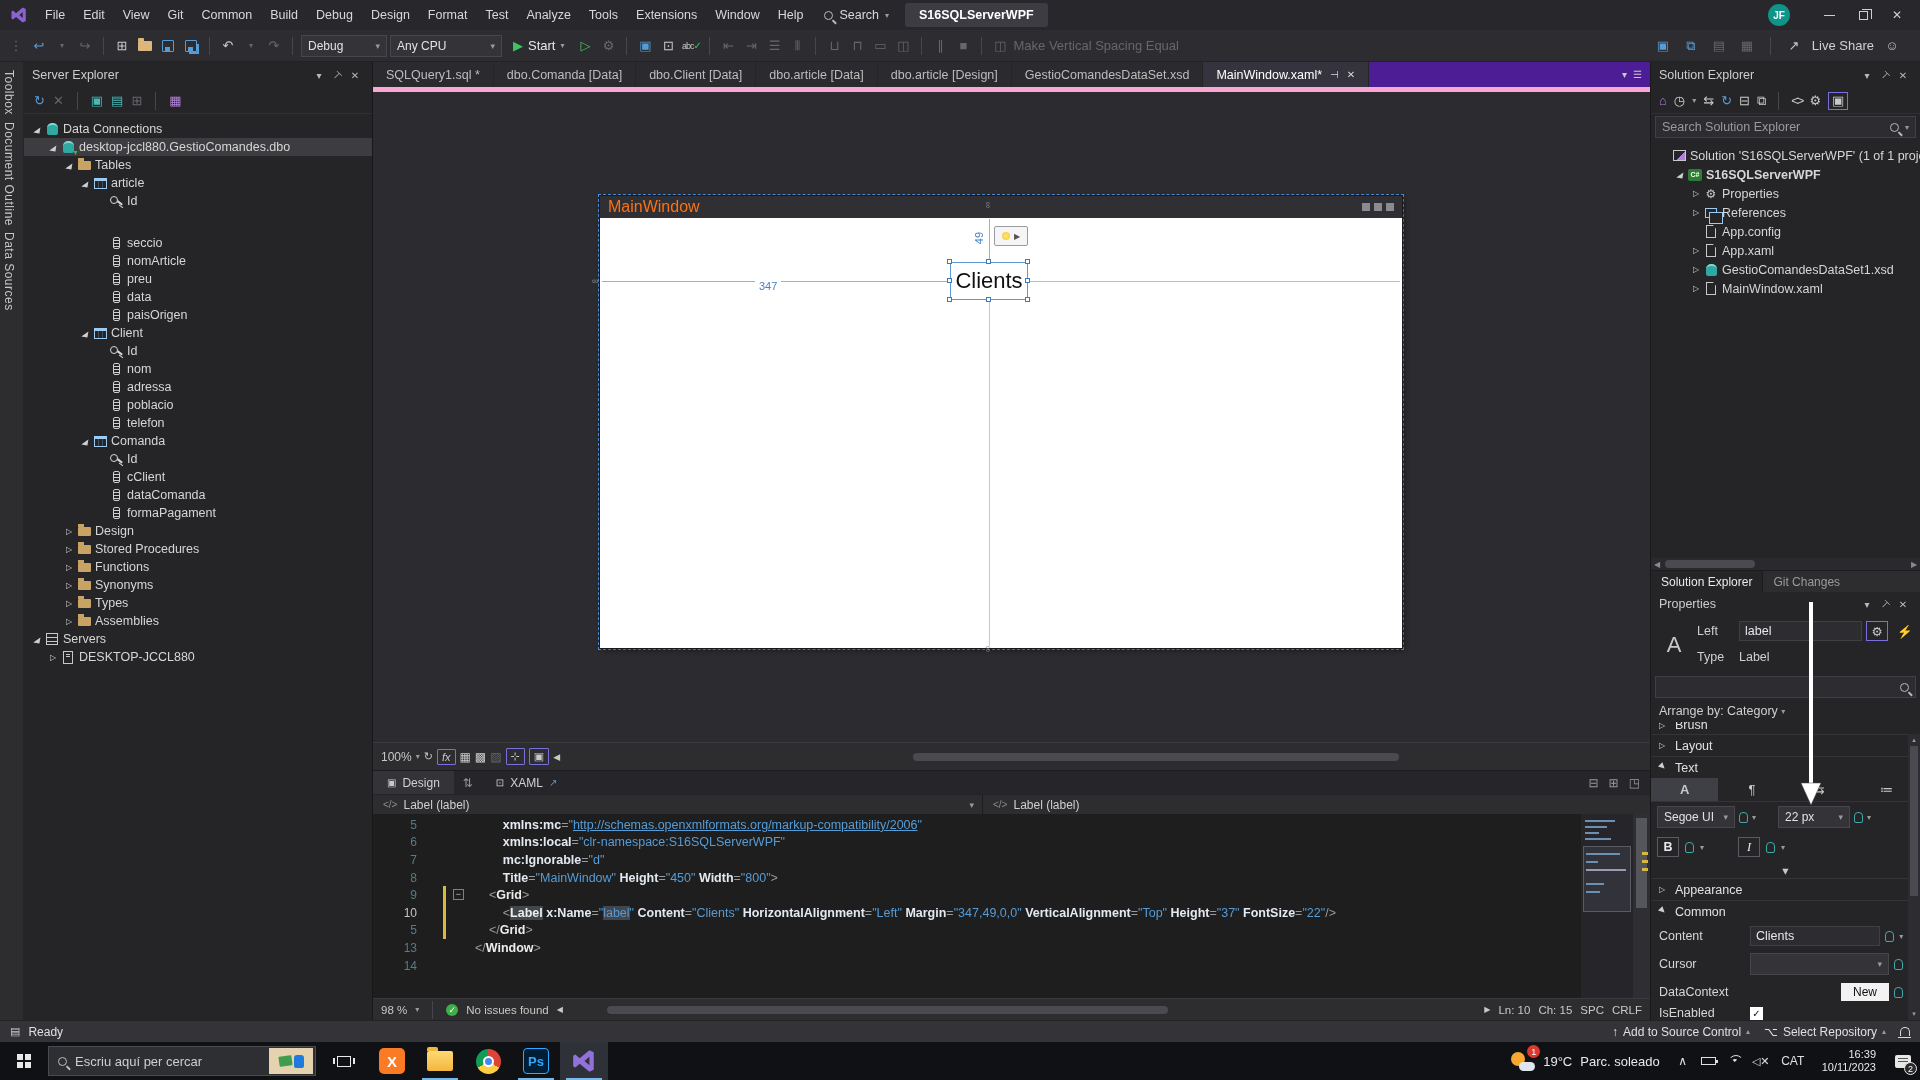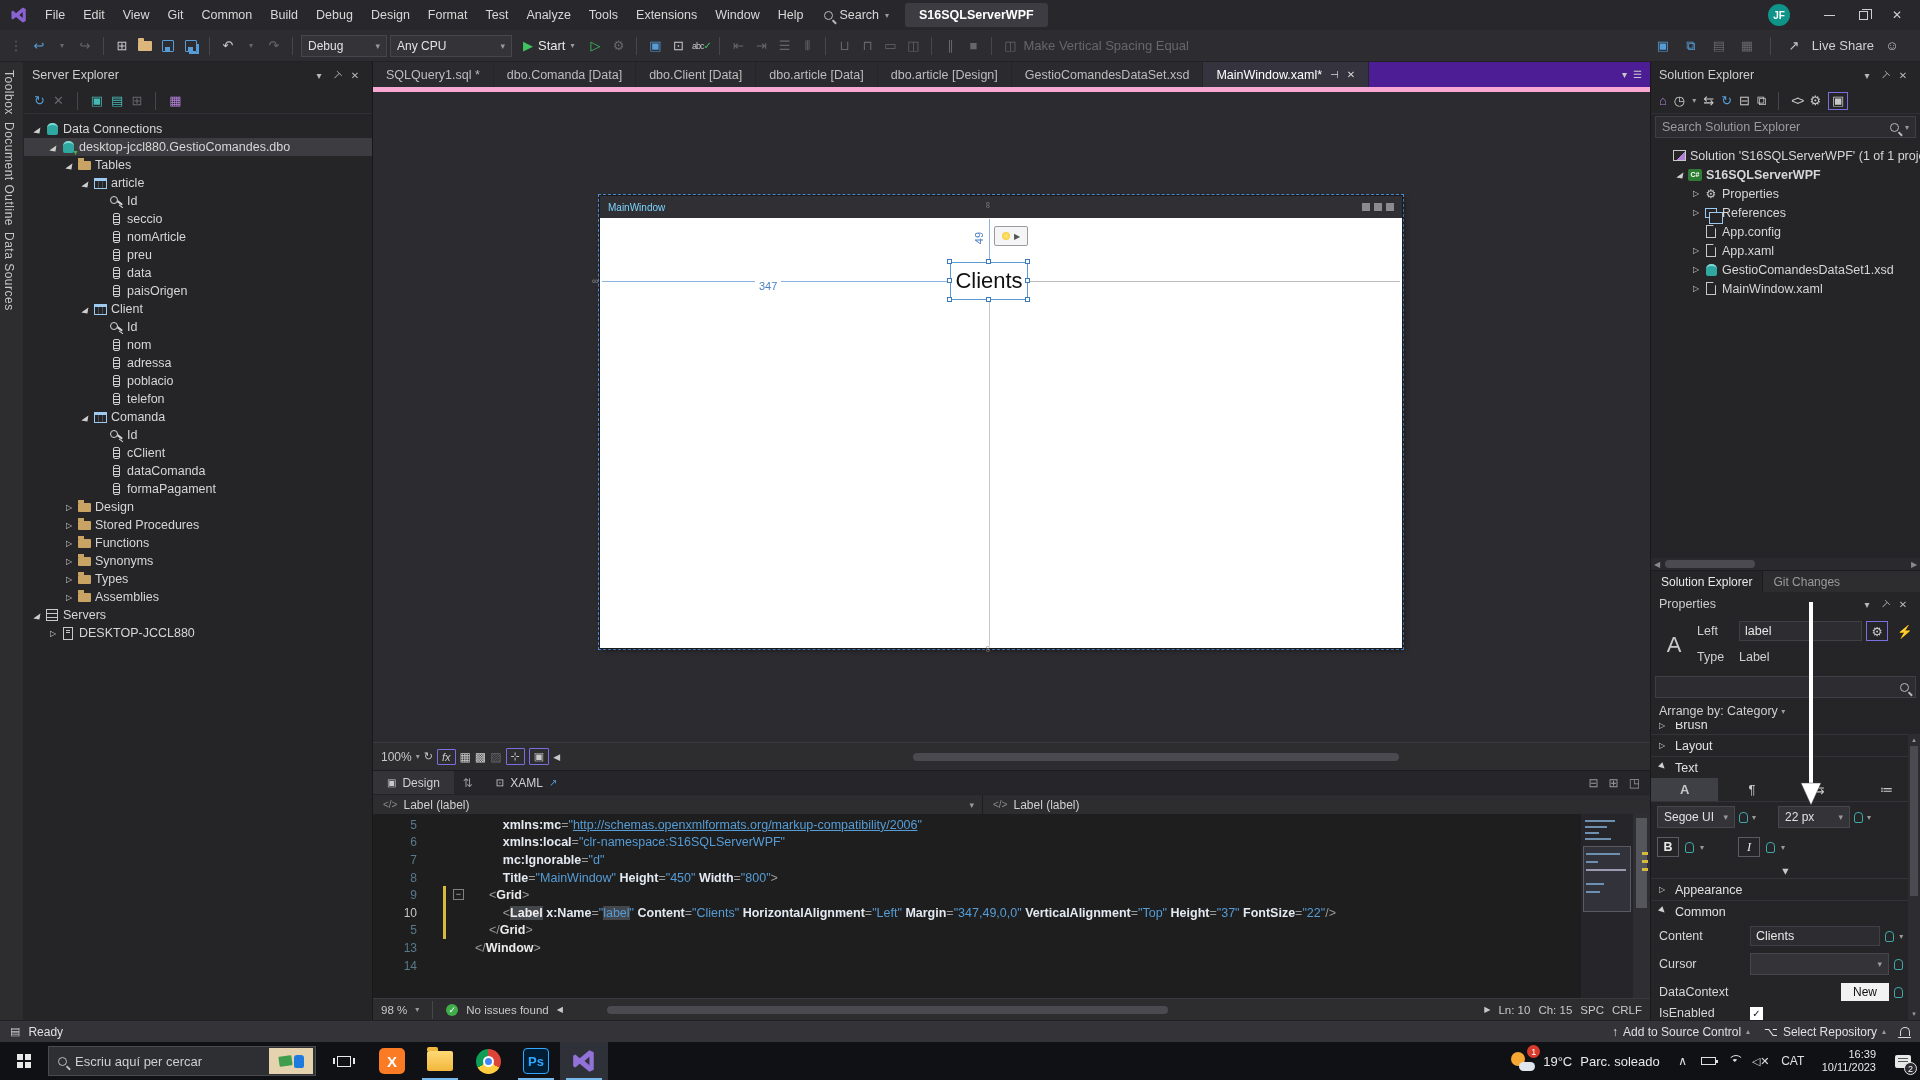--- a/index.html
+++ b/index.html
@@ -83,21 +83,21 @@
   #ed{left:373px;top:62px;width:1277px;height:958px;background:#1e1e1e;display:flex;flex-direction:column;}
   #tabstrip{height:30px;background:#4c1d95;display:flex;align-items:stretch;border-bottom:5px solid #f9a8d4;}
   .dtab{display:flex;align-items:center;padding:0 13px;color:#bdbdbd;font-size:12.5px;background:#2b2b2f;border-right:1px solid #252528;white-space:nowrap;}
   .dtab.active{background:#35343e;color:#fff;}
   .dtab .tbi{margin-left:8px;font-size:10px;color:#d8d8d8;}
   #tabstrip-right{margin-left:auto;display:flex;align-items:center;gap:6px;padding:0 8px;color:#b8b8b8;}
   
   #designer{position:relative;height:650px;background:#2b2b30;overflow:hidden;}
   #dash{left:225px;top:102px;width:806px;height:456px;border:1px dashed #4e8fdb;}
   #artboard{left:227px;top:104px;width:802px;height:452px;background:#fff;box-shadow:0 0 0 1px #1a1a1a,2px 2px 6px #00000066;}
-  #abtitle{height:22px;background:#2f2f34;display:flex;align-items:center;padding:0 8px;color:#7dd3fc;font-size:10px;}
+  #abtitle{height:22px;background:#2f2f34;display:flex;align-items:center;padding:0 8px;color:#f97316;font-size:16px;}
   #abtitle .wb{margin-left:auto;display:flex;gap:4px;}
   #abtitle .wb i{width:8px;height:8px;background:#8a8a90;display:inline-block;}
   .hline{position:absolute;height:1px;background:#8fb3e0;}
   .hline.gray{background:#bdbdbd;}
   .vline{position:absolute;width:1px;background:#8fb3e0;}
   .vline.gray{background:#c9c9c9;}
   .mlabel{position:absolute;color:#4a7fc0;font-size:11px;background:#fff;padding:0 4px;}
   #labelbox{left:577px;top:170px;width:78px;height:38px;background:#fff;border:1px solid #5b9bd5;display:flex;align-items:center;justify-content:center;color:#111;font-size:22px;}
   .hd{position:absolute;width:5px;height:5px;background:#fff;border:1px solid #3a7abf;}
   .chain{position:absolute;color:#8a8a8a;font-size:9px;}
@@ -301,21 +301,21 @@
       </span>
     <span class="sep"></span>
     <span class="ico">↶</span>
     <span class="ico dis" style="font-size:8px">▾</span>
     <span class="ico dis">↷</span>
     <span class="sep"></span>
     <div class="ddsel" style="width:86px">
         <span>Debug</span>
         <span class="car">▾</span>
       </div>
-    <div class="ddsel" style="width:122px">
+    <div class="ddsel" style="width:112px">
         <span>Any CPU</span>
         <span class="car">▾</span>
       </div>
     <div id="start-btn">
       <span class="green">▶</span>
       <span>Start</span>
       <span class="tinycar">▾</span>
     </div>
     <span class="ico green">▷</span>
     <span class="ico dis">⚙</span>
@@ -407,21 +407,21 @@
           </span>
           <span class="tlb">article</span>
         </div>
         <div class="trow" style="padding-left: 70px;">
           <span class="tar"></span>
           <span class="tic">
             <span class="ti-key"></span>
           </span>
           <span class="tlb">Id</span>
         </div>
-        <div class="trow" style="padding-left: 70px;">
+        <div class="trow" style="padding-left: 70px; margin-top: 24px;">
           <span class="tar"></span>
           <span class="tic">
             <span class="ti-column"></span>
           </span>
           <span class="tlb">seccio</span>
         </div>
         <div class="trow" style="padding-left: 70px;">
           <span class="tar"></span>
           <span class="tic">
             <span class="ti-column"></span>

